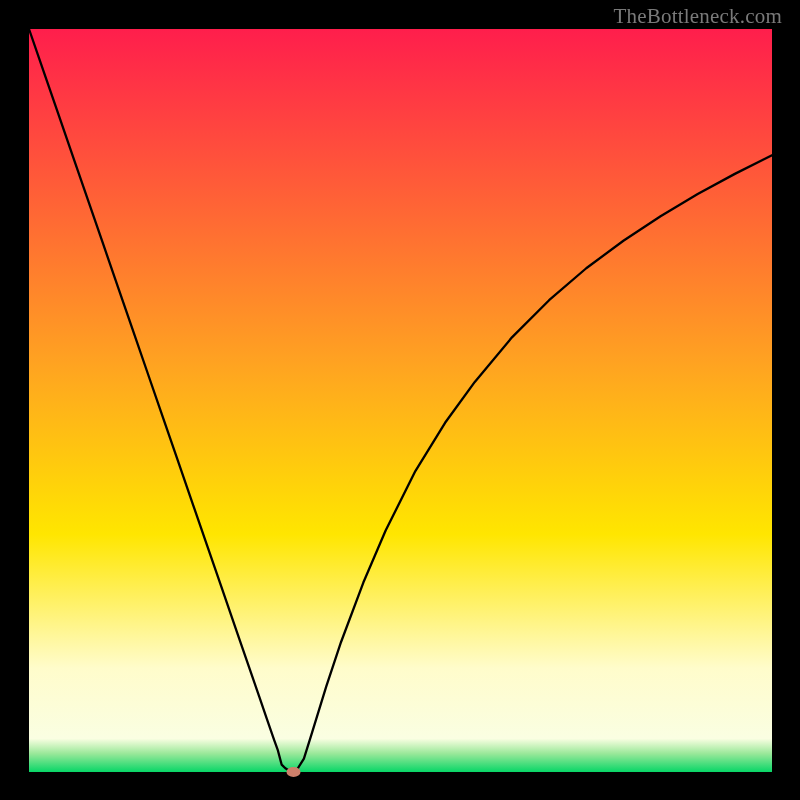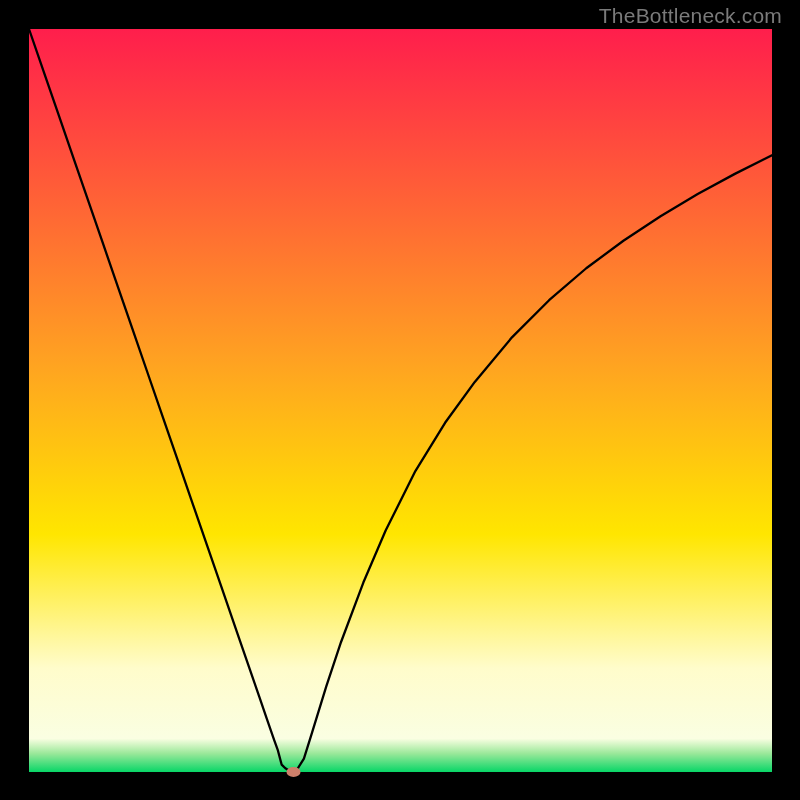--- a/index.html
+++ b/index.html
@@ -1,17 +1,17 @@
 <!DOCTYPE html>
 <html><head>
 <meta charset="utf-8">
 <style>
   * { margin: 0; padding: 0; box-sizing: border-box; }
   body { width: 800px; height: 800px; position: relative; background: #000; font-family: Arial, sans-serif; }
-  .container { width: 800px; height: 800px; position: relative; }
+  .container { width: 800px; height: 800px; position: relative; font-family: Liberation Serif, serif; }
   .watermark { position: absolute; top: 4px; right: 18px; color: #7a7a7a; font-size: 21px; font-weight: normal; letter-spacing: 0.2px; z-index: 10; }
   svg { display: block; }
 </style>
 </head>
 <body>
 
 <div class="container">
   <div class="watermark">TheBottleneck.com</div>
   <svg width="800" height="800" viewBox="0 0 800 800">
     <defs>

